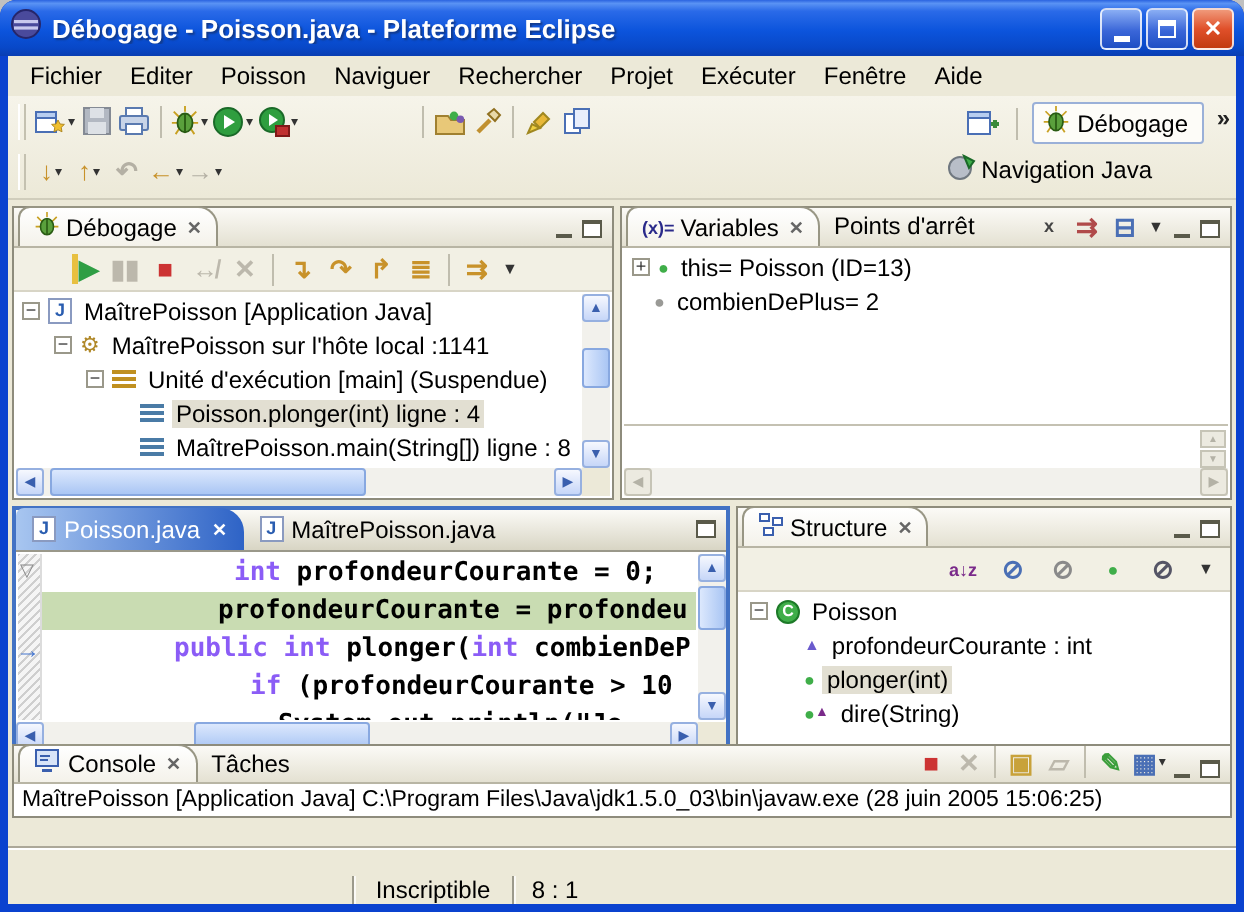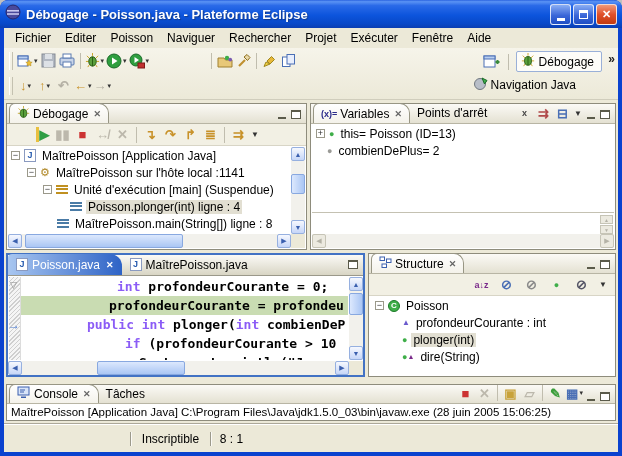--- a/index.html
+++ b/index.html
@@ -91,21 +91,21 @@
   .codearea{position:absolute;left:13px;right:15px;top:22px;bottom:15px;overflow:hidden;background:#fff;}
   .cl{height:19px;line-height:19px;font-family:"DejaVu Sans Mono",monospace;font-size:13px;font-weight:bold;
     white-space:pre;color:#000;}
   .cl.hl{background:#c9dcb2;}
   .kw{color:#8b5cf6;}
   .fold-ind{position:absolute;left:2px;top:25px;color:#8a8a8a;font-size:9px;}
   .ip-arrow{position:absolute;left:0px;top:63px;color:#4a7ad0;font-size:12px;font-weight:bold;}
   
   .contxt{font-size:11.5px;padding:2px 4px;white-space:nowrap;overflow:hidden;}
   .statusbar{position:absolute;left:0;right:0;bottom:0;height:28px;background:#ece9d8;font-size:12px;
-    border-top:1px solid #fff;box-shadow:0 -1px 0 #aca899;display:flex;align-items:center;}
+    border-top:1px solid #fff;box-shadow:0 -1px 0 #aca899;display:flex;align-items:flex-end;padding-left:46px;}
   .scell{display:flex;align-items:center;justify-content:center;border-left:1px solid #9c9a8c;
     box-shadow:inset 1px 0 0 #fbfaf6;padding:0 4px;white-space:nowrap;}
   .scell.first{border-left:none;box-shadow:none;}
   .vdet{position:absolute;left:1px;right:1px;bottom:15px;height:22px;border-top:1px solid #c4c1b2;background:#fff;}
   .minisb{position:absolute;right:1px;top:2px;display:flex;flex-direction:column;gap:1px;}
   .minisb span{width:13px;height:9px;border:1px solid #c6c4b6;background:#eceae0;color:#b4b2a6;font-size:5px;
     display:flex;align-items:center;justify-content:center;}
 </style>
 </head>
 <body>
@@ -365,21 +365,21 @@
         </div>
         <div class="trow" style="padding-left:35px;">
           <span class="exp">−</span>
           <span class="bars gold"></span>
           <span class="tlab">Unité d'exécution [main] (Suspendue)</span>
         </div>
         <div class="trow" style="padding-left:62px;">
           <span class="bars blue"></span>
           <span class="tlab sel">Poisson.plonger(int) ligne : 4</span>
         </div>
-        <div class="trow" style="padding-left:49px;align-items:center;">
+        <div class="trow" style="padding-left:62px;align-items:center;">
           <span class="bars blue"></span>
           <span class="tlab">MaîtrePoisson.main(String[]) ligne : 8</span>
         </div>
       </div>
       <div class="sb sbv" style="right:1px;top:43px;bottom:15px;">
         <span class="sbb">▲</span>
         <span class="sbtrack">
             <span class="sbthumb" style="left:0;right:0;top:22%;height:34%;"></span>
           </span>
         <span class="sbb">▼</span>
@@ -540,21 +540,21 @@
           <span class="tlab sel">plonger(int)</span>
         </div>
         <div class="trow" style="padding-left:32px;">
           <span class="dot" style="color:#3fae49;">●</span>
           <span style="color:#7a2a8a;font-size:7px;margin-left:-4px;">▲</span>
           <span class="tlab">dire(String)</span>
         </div>
       </div>
     </div>
 
-    <div class="panel" style="left:2px;top:356px;width:610px;height:37px;">
+    <div class="panel" style="left:2px;top:344px;width:610px;height:37px;">
       <div class="tabrow" style="height:19px;">
         <span class="vtab sel" style="height:19px;">
           <span><svg width="14" height="13">
                 <rect x="1" y="1" width="11" height="8" fill="#d8e4f8" stroke="#3a5fae"></rect>
                 <line x1="3" y1="4" x2="8" y2="4" stroke="#3a5fae"></line>
                 <line x1="3" y1="6" x2="7" y2="6" stroke="#3a5fae"></line>
                 <rect x="4" y="10.5" width="5" height="1.5" fill="#3a5fae"></rect>
               </svg></span>
           <span>Console</span>
           <span class="tclose">✕</span>

